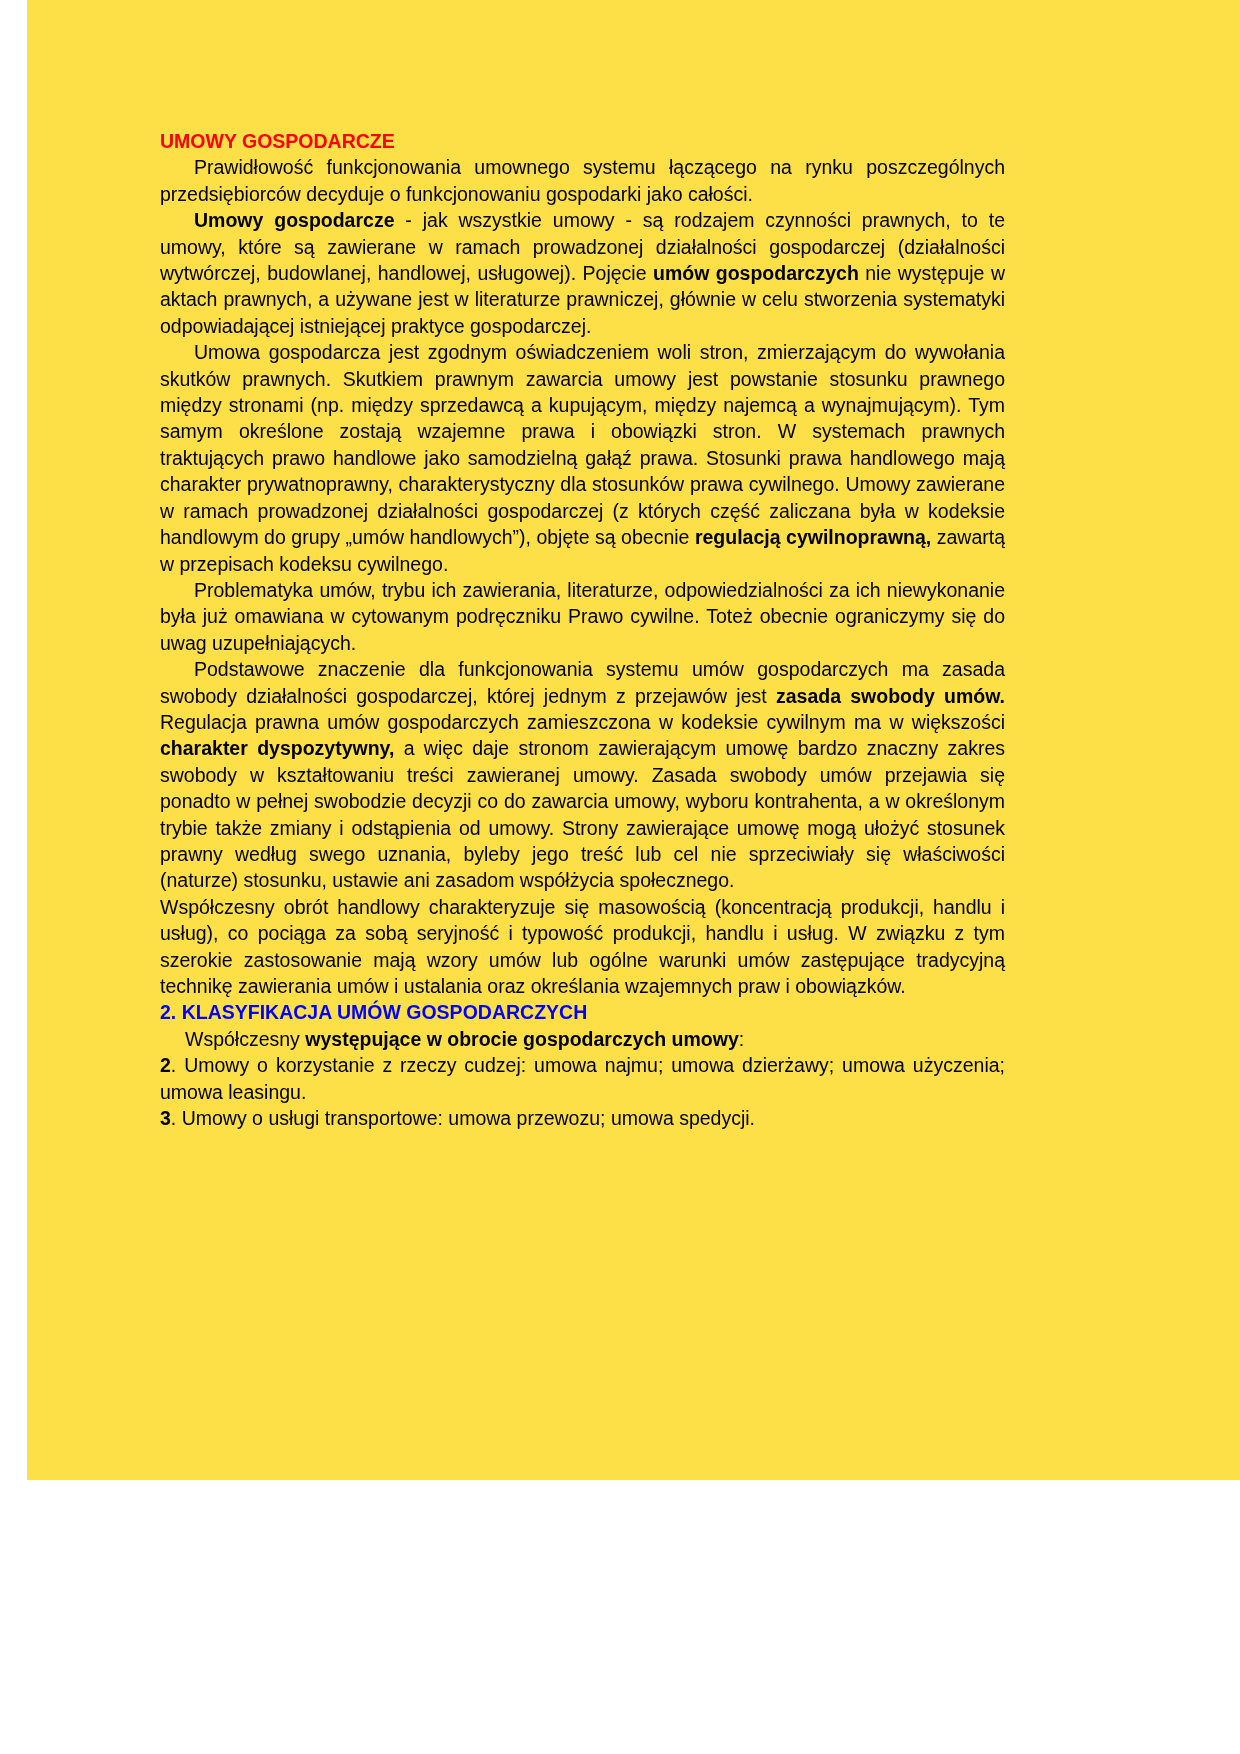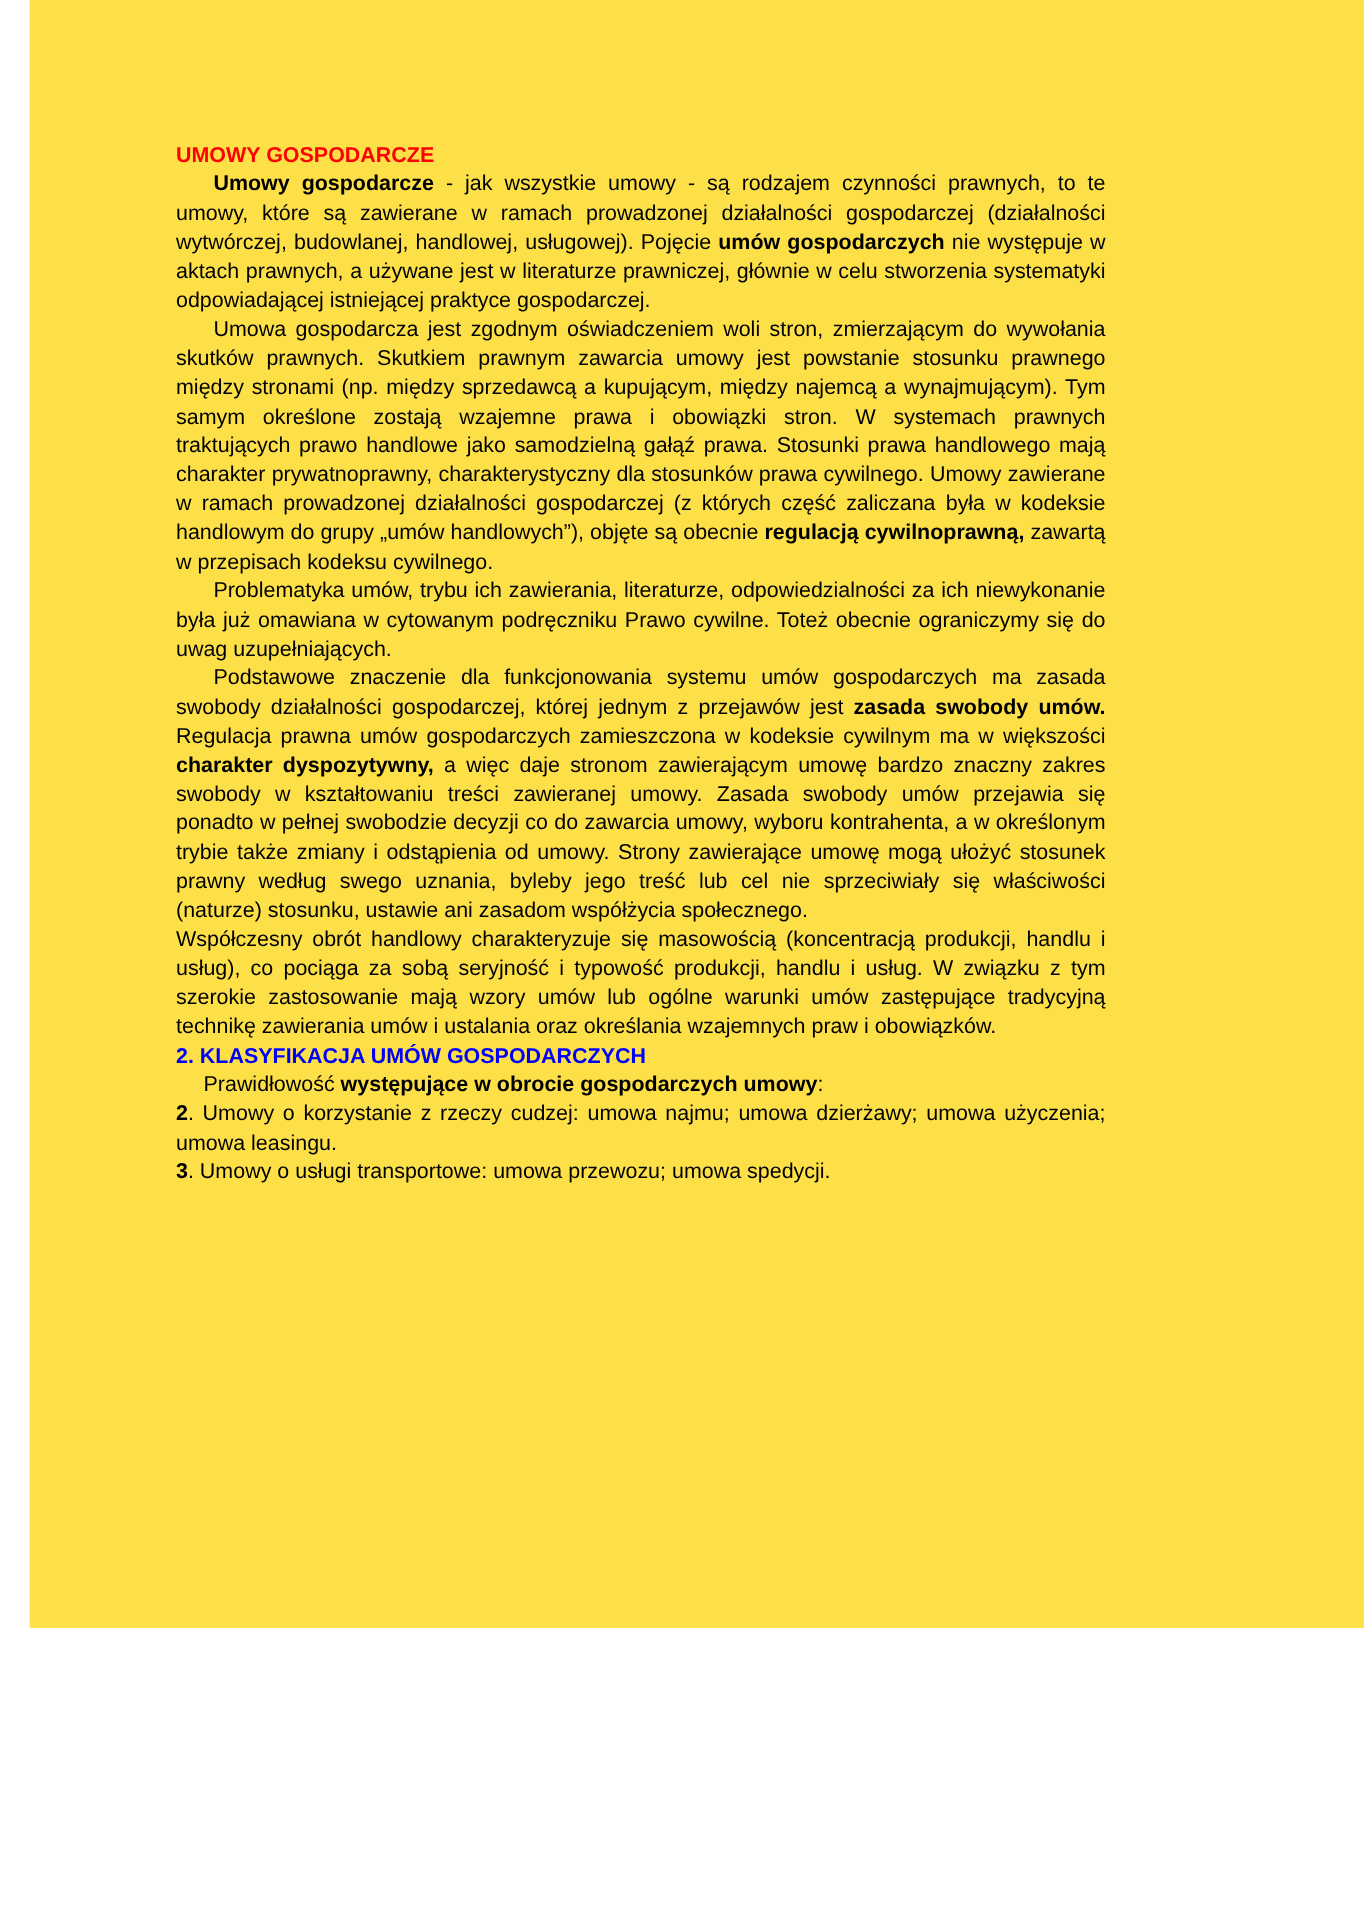--- a/index.html
+++ b/index.html
@@ -49,23 +49,24 @@
   strong {
     font-weight: bold;
   }
 </style>
 </head>
 <body>
 
 <div class="page">
   <div class="content">
       <div class="h h-red"><strong>UMOWY GOSPODARCZE</strong></div>
+      <p class="para indent"><span>Prawidłowość funkcjonowania umownego systemu łączącego na rynku poszczególnych przedsiębiorców decyduje o funkcjonowaniu gospodarki jako całości.</span></p>
       <p class="para indent"><strong>Umowy gospodarcze</strong><span> - jak wszystkie umowy - są rodzajem czynności prawnych, to te umowy, które są zawierane w ramach prowadzonej działalności gospodarczej (działalności wytwórczej, budowlanej, handlowej, usługowej). Pojęcie </span><strong>umów gospodarczych</strong><span> nie występuje w aktach prawnych, a używane jest w literaturze prawniczej, głównie w celu stworzenia systematyki odpowiadającej istniejącej praktyce gospodarczej.</span></p>
       <p class="para indent"><span>Umowa gospodarcza jest zgodnym oświadczeniem woli stron, zmierzającym do wywołania skutków prawnych. Skutkiem prawnym zawarcia umowy jest powstanie stosunku prawnego między stronami (np. między sprzedawcą a kupującym, między najemcą a wynajmującym). Tym samym określone zostają wzajemne prawa i obowiązki stron. W systemach prawnych traktujących prawo handlowe jako samodzielną gałąź prawa. Stosunki prawa handlowego mają charakter prywatnoprawny, charakterystyczny dla stosunków prawa cywilnego. Umowy zawierane w ramach prowadzonej działalności gospodarczej (z których część zaliczana była w kodeksie handlowym do grupy „umów handlowych”), objęte są obecnie </span><strong>regulacją cywilnoprawną,</strong><span> zawartą w przepisach kodeksu cywilnego.</span></p>
       <p class="para indent"><span>Problematyka umów, trybu ich zawierania, literaturze, odpowiedzialności za ich niewykonanie była już omawiana w cytowanym podręczniku Prawo cywilne. Toteż obecnie ograniczymy się do uwag uzupełniających.</span></p>
       <p class="para indent"><span>Podstawowe znaczenie dla funkcjonowania systemu umów gospodarczych ma zasada swobody działalności gospodarczej, której jednym z przejawów jest </span><strong>zasada swobody umów.</strong><span> Regulacja prawna umów gospodarczych zamieszczona w kodeksie cywilnym ma w większości </span><strong>charakter dyspozytywny,</strong><span> a więc daje stronom zawierającym umowę bardzo znaczny zakres swobody w kształtowaniu treści zawieranej umowy. Zasada swobody umów przejawia się ponadto w pełnej swobodzie decyzji co do zawarcia umowy, wyboru kontrahenta, a w określonym trybie także zmiany i odstąpienia od umowy. Strony zawierające umowę mogą ułożyć stosunek prawny według swego uznania, byleby jego treść lub cel nie sprzeciwiały się właściwości (naturze) stosunku, ustawie ani zasadom współżycia społecznego.</span></p>
       <p class="para"><span>Współczesny obrót handlowy charakteryzuje się masowością (koncentracją produkcji, handlu i usług), co pociąga za sobą seryjność i typowość produkcji, handlu i usług. W związku z tym szerokie zastosowanie mają wzory umów lub ogólne warunki umów zastępujące tradycyjną technikę zawierania umów i ustalania oraz określania wzajemnych praw i obowiązków.</span></p>
       <div class="h h-blue"><strong>2. KLASYFIKACJA UMÓW GOSPODARCZYCH</strong></div>
-      <p class="para indent-sm"><span>Prawidłowość </span><strong>występujące w obrocie gospodarczych umowy</strong><span>:</span></p>
+      <p class="para indent-sm"><span>Współczesny </span><strong>występujące w obrocie gospodarczych umowy</strong><span>:</span></p>
       <p class="para"><strong>2</strong><span>. Umowy o korzystanie z rzeczy cudzej: umowa najmu; umowa dzierżawy; umowa użyczenia; umowa leasingu.</span></p>
       <p class="para"><strong>3</strong><span>. Umowy o usługi transportowe: umowa przewozu; umowa spedycji.</span></p>
     </div>
 </div>
 
 </body></html>

